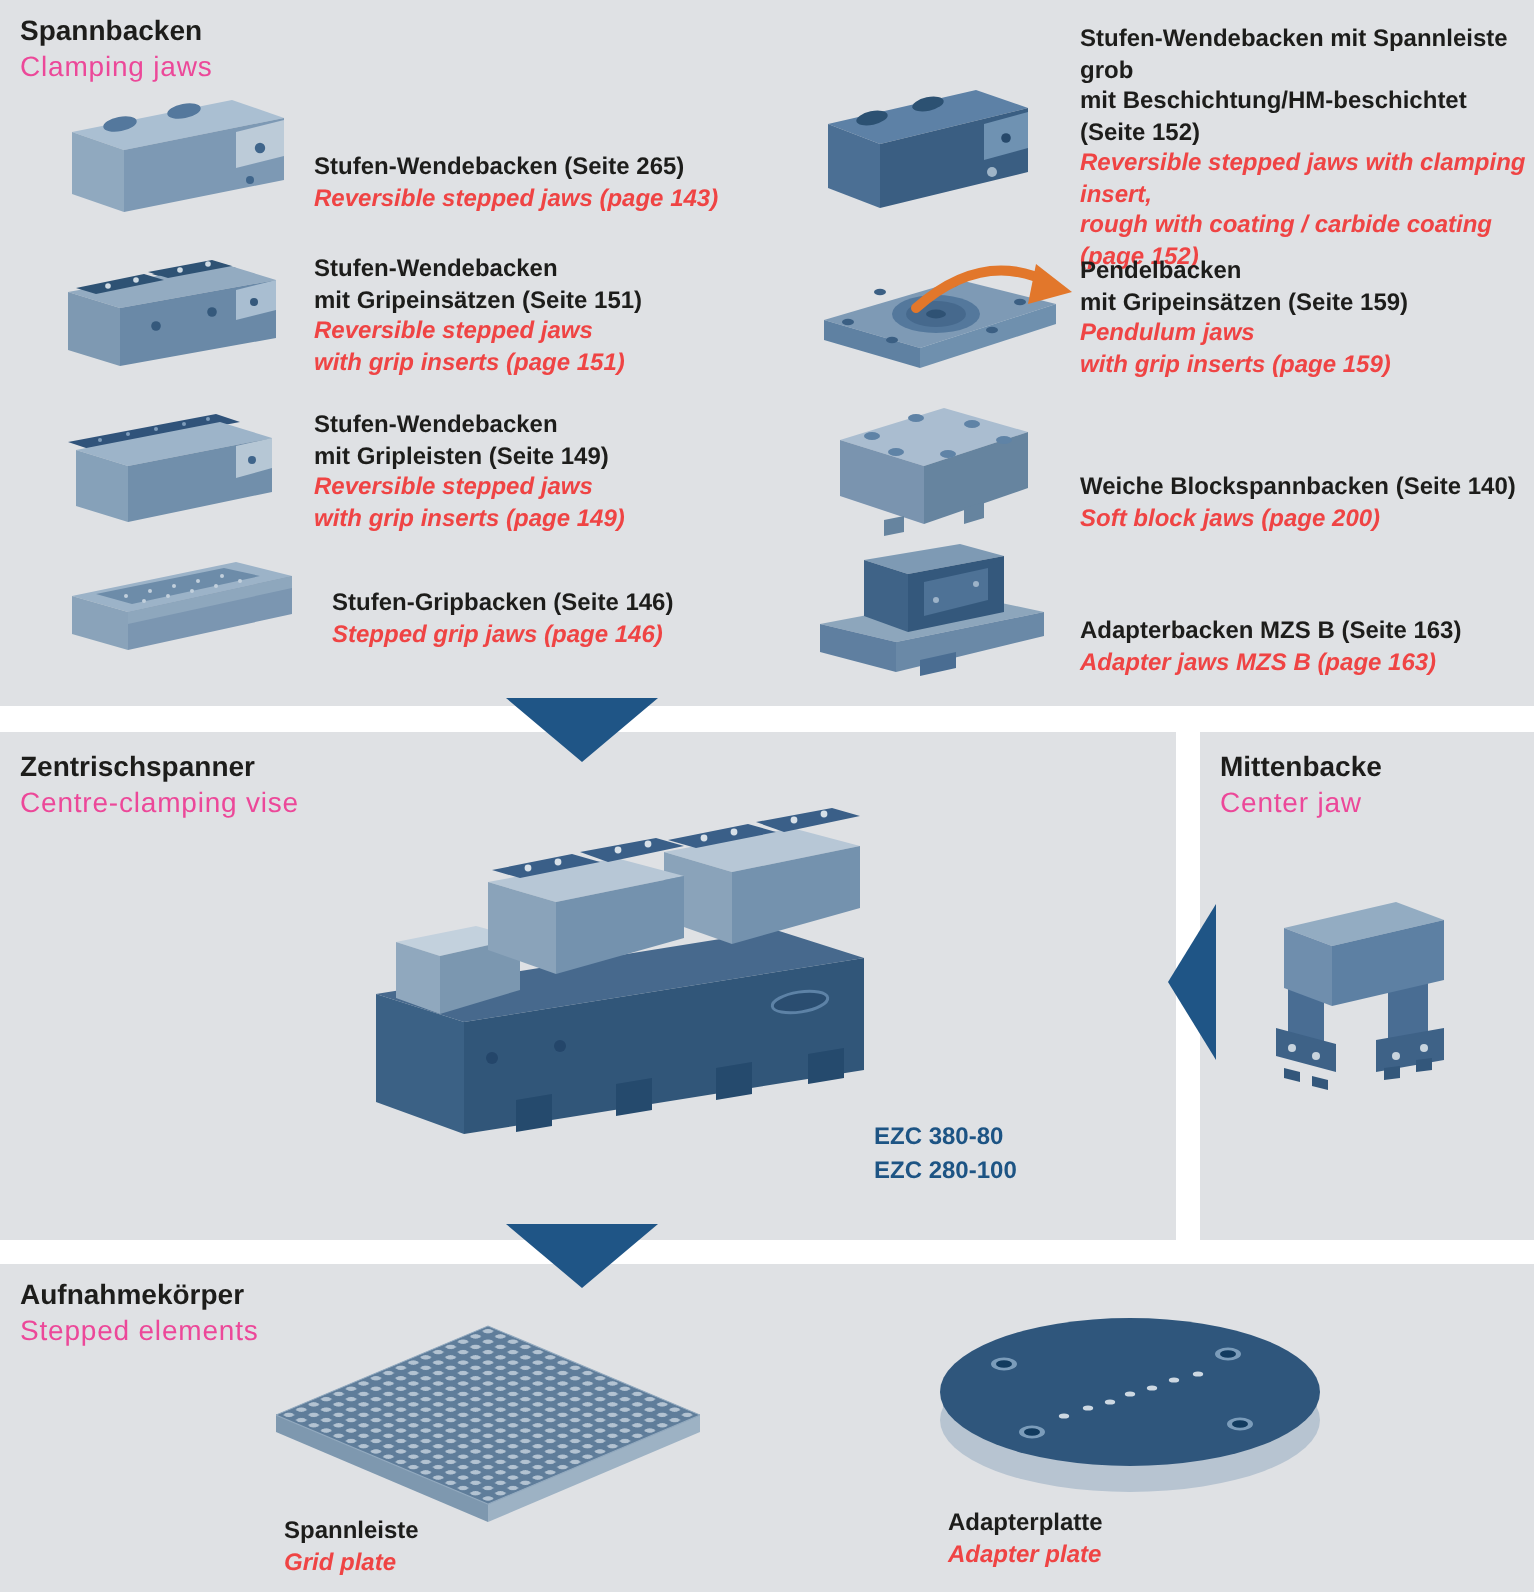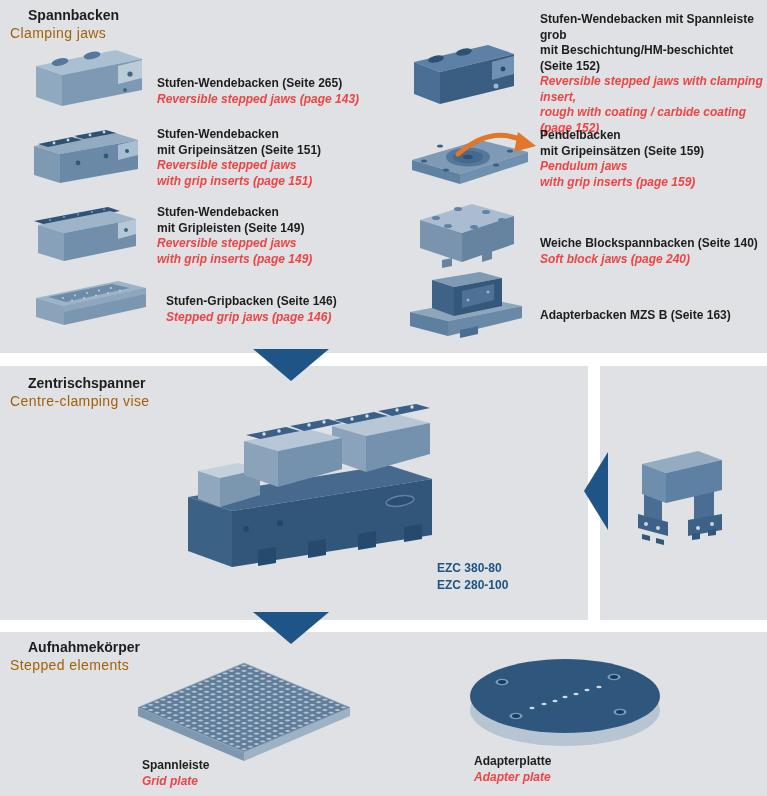--- a/index.html
+++ b/index.html
@@ -4,22 +4,22 @@
 <style>
   html,body { margin:0; padding:0; background:#fff; }
   #canvas {
     position:relative; width:767px; height:796px; overflow:hidden;
     background:#ffffff;
     font-family:"Liberation Sans", sans-serif;
     -webkit-font-smoothing:antialiased;
   }
   .sec { position:absolute; background:#dfe1e4; }
   .hdr { position:absolute; }
-  .hdr .de { font-size:14px; font-weight:bold; color:#1d1d1b; line-height:18px;margin-left:18px; }
-  .hdr .en { font-size:14px; color:#a16207; line-height:18px; letter-spacing:0.4px; }
+  .hdr .de { font-size:14px; font-weight:bold; color:#1d1d1b; line-height:18px; }
+  .hdr .en { font-size:14px; color:#ec4899; line-height:18px; letter-spacing:0.4px; }
   .plabel { position:absolute; font-size:12px; line-height:15.5px; }
   .plabel .de { font-weight:bold; color:#1d1d1b; white-space:pre-line; }
   .plabel .en { font-style:italic; color:#ef4444; white-space:pre-line;font-weight:bold; }
   .img { position:absolute; display:block; }
   .models {
     position:absolute; left:437px; top:560px;
     font-size:12px; font-weight:bold; color:#1d5484;
     line-height:17px; white-space:pre-line;
   }
 </style>
@@ -33,20 +33,24 @@
   <div class="sec" style="left:600px;top:366px;width:167px;height:254px"></div>
   <div class="sec" style="left:0;top:632px;width:767px;height:164px"></div>
 
   <div class="hdr" style="left:10px;top:6px">
     <div class="de">Spannbacken</div>
     <div class="en">Clamping jaws</div>
   </div>
   <div class="hdr" style="left:10px;top:374px">
     <div class="de">Zentrischspanner</div>
     <div class="en">Centre-clamping vise</div>
+  </div>
+  <div class="hdr" style="left:610px;top:374px">
+    <div class="de">Mittenbacke</div>
+    <div class="en">Center jaw</div>
   </div>
   <div class="hdr" style="left:10px;top:638px">
     <div class="de">Aufnahmekörper</div>
     <div class="en">Stepped elements</div>
   </div>
 
   <svg class="img" style="left:30px;top:44px;width:115px;height:70px" viewBox="0 0 115 70">
     <polygon points="6,22 86,6 112,15 32,31" fill="#aabfd2"></polygon>
     <polygon points="32,31 112,15 112,46 32,62" fill="#7d99b4"></polygon>
     <polygon points="6,22 32,31 32,62 6,53" fill="#90a9bf"></polygon>
@@ -194,24 +198,25 @@
 (page 152)</div>
   </div>
   <div class="plabel" style="left:540px;top:128px">
     <div class="de">Pendelbacken
 mit Gripeinsätzen (Seite 159)</div>
     <div class="en">Pendulum jaws
 with grip inserts (page 159)</div>
   </div>
   <div class="plabel" style="left:540px;top:236px">
     <div class="de">Weiche Blockspannbacken (Seite 140)</div>
-    <div class="en">Soft block jaws (page 240)</div>
+    <div class="en">Soft block jaws (page 200)</div>
   </div>
   <div class="plabel" style="left:540px;top:308px">
     <div class="de">Adapterbacken MZS B (Seite 163)</div>
+    <div class="en">Adapter jaws MZS B (page 163)</div>
   </div>
 
   <svg class="img" style="left:180px;top:393px;width:255px;height:205px" viewBox="0 0 255 205">
     <polygon points="8,104 208,72 252,86 52,118" fill="#47698d"></polygon>
     <polygon points="52,118 252,86 252,142 52,174" fill="#315679"></polygon>
     <polygon points="8,104 52,118 52,174 8,158" fill="#3b6185"></polygon>
     <polygon points="78,157 96,154 96,170 78,173" fill="#254a6d"></polygon>
     <polygon points="128,149 146,146 146,162 128,165" fill="#254a6d"></polygon>
     <polygon points="178,141 196,138 196,154 178,157" fill="#254a6d"></polygon>
     <polygon points="224,134 242,131 242,146 224,149" fill="#254a6d"></polygon>

